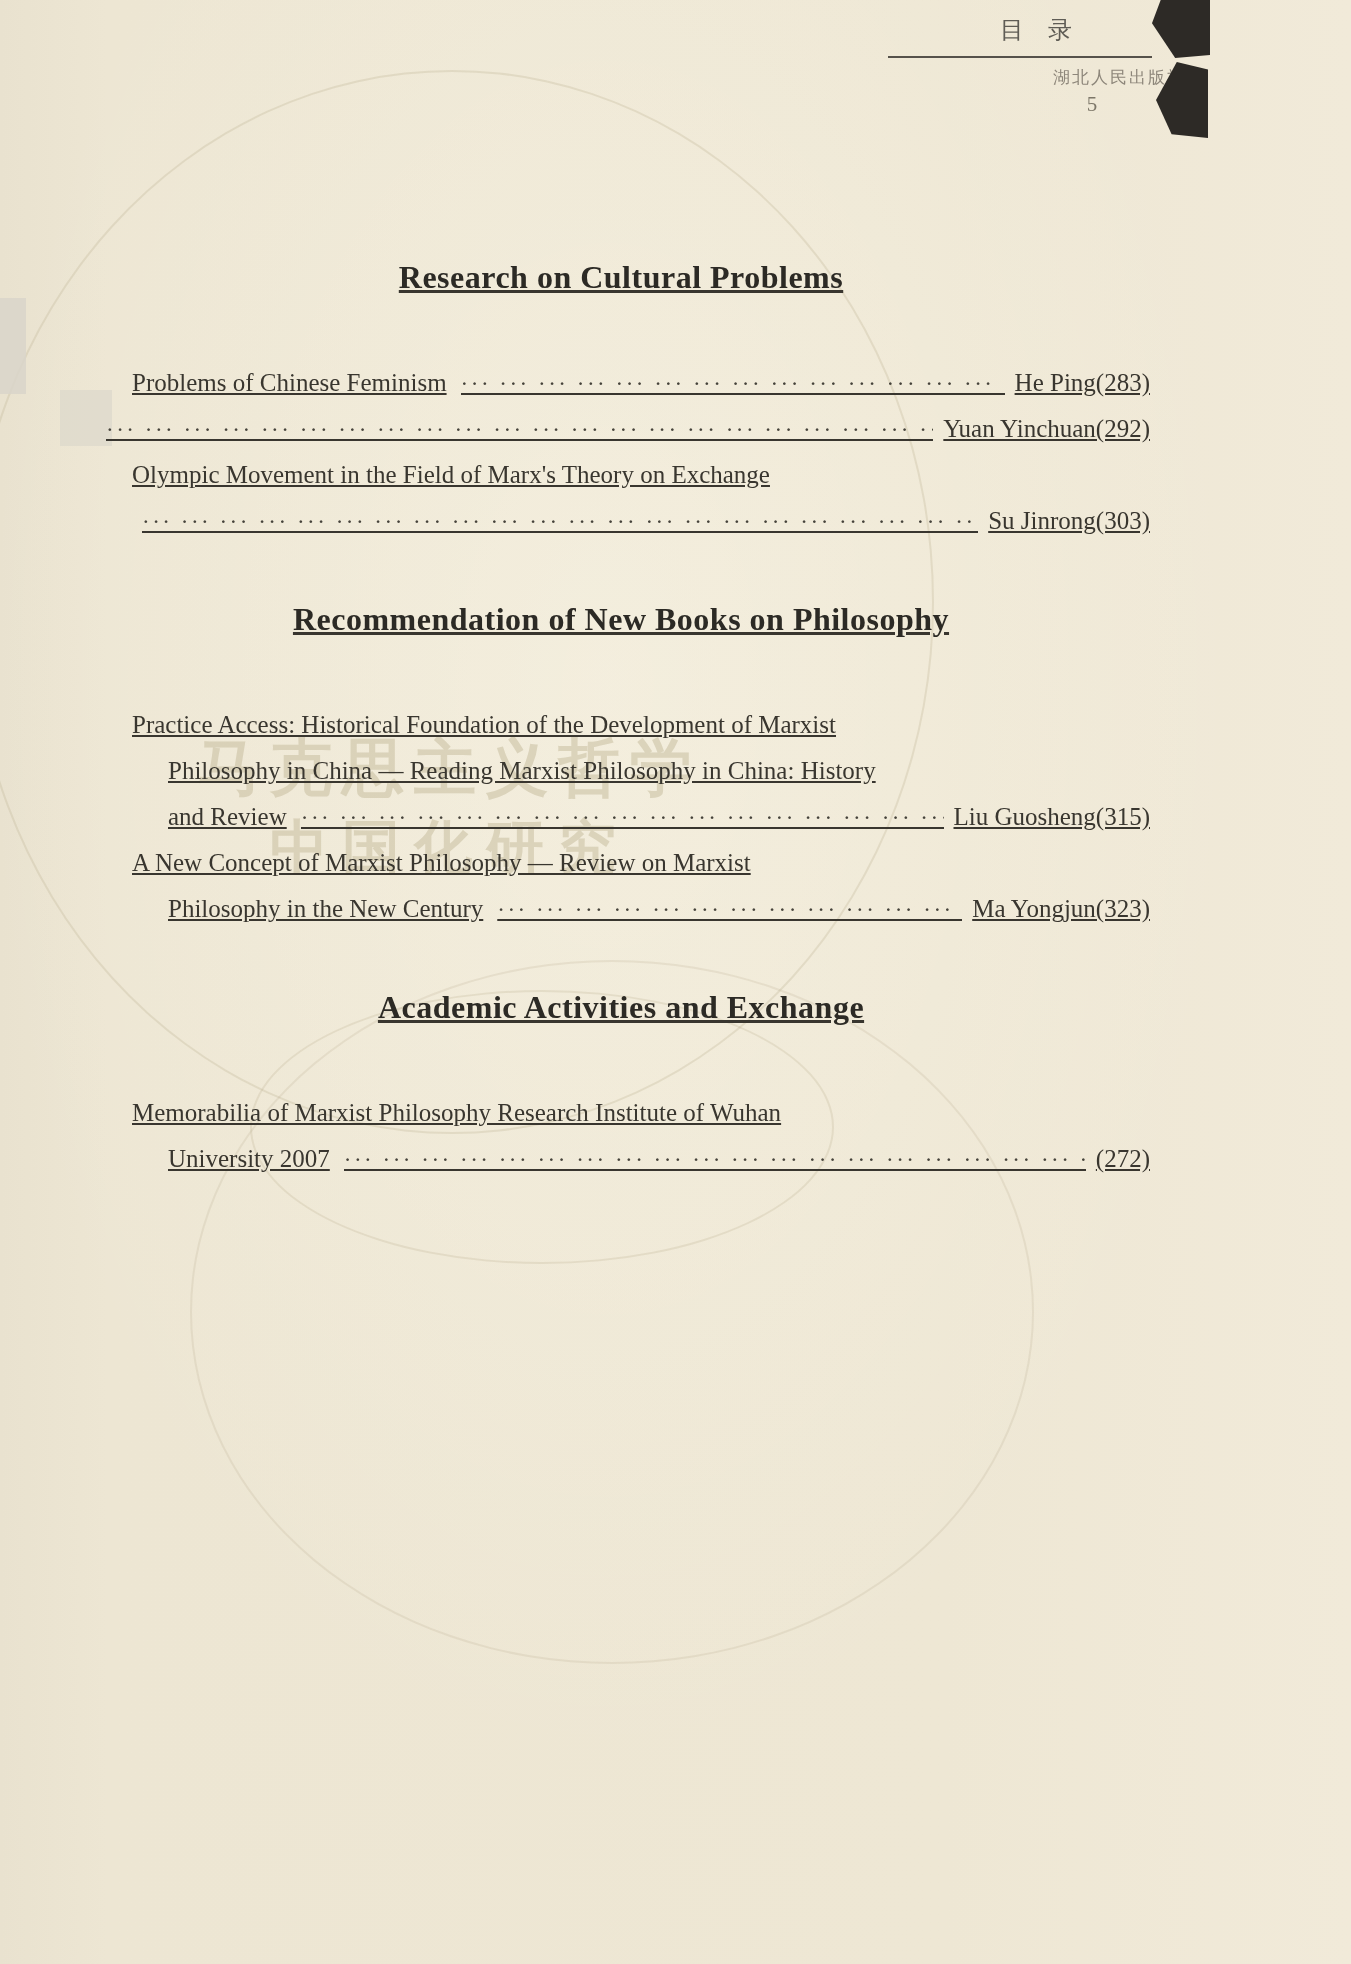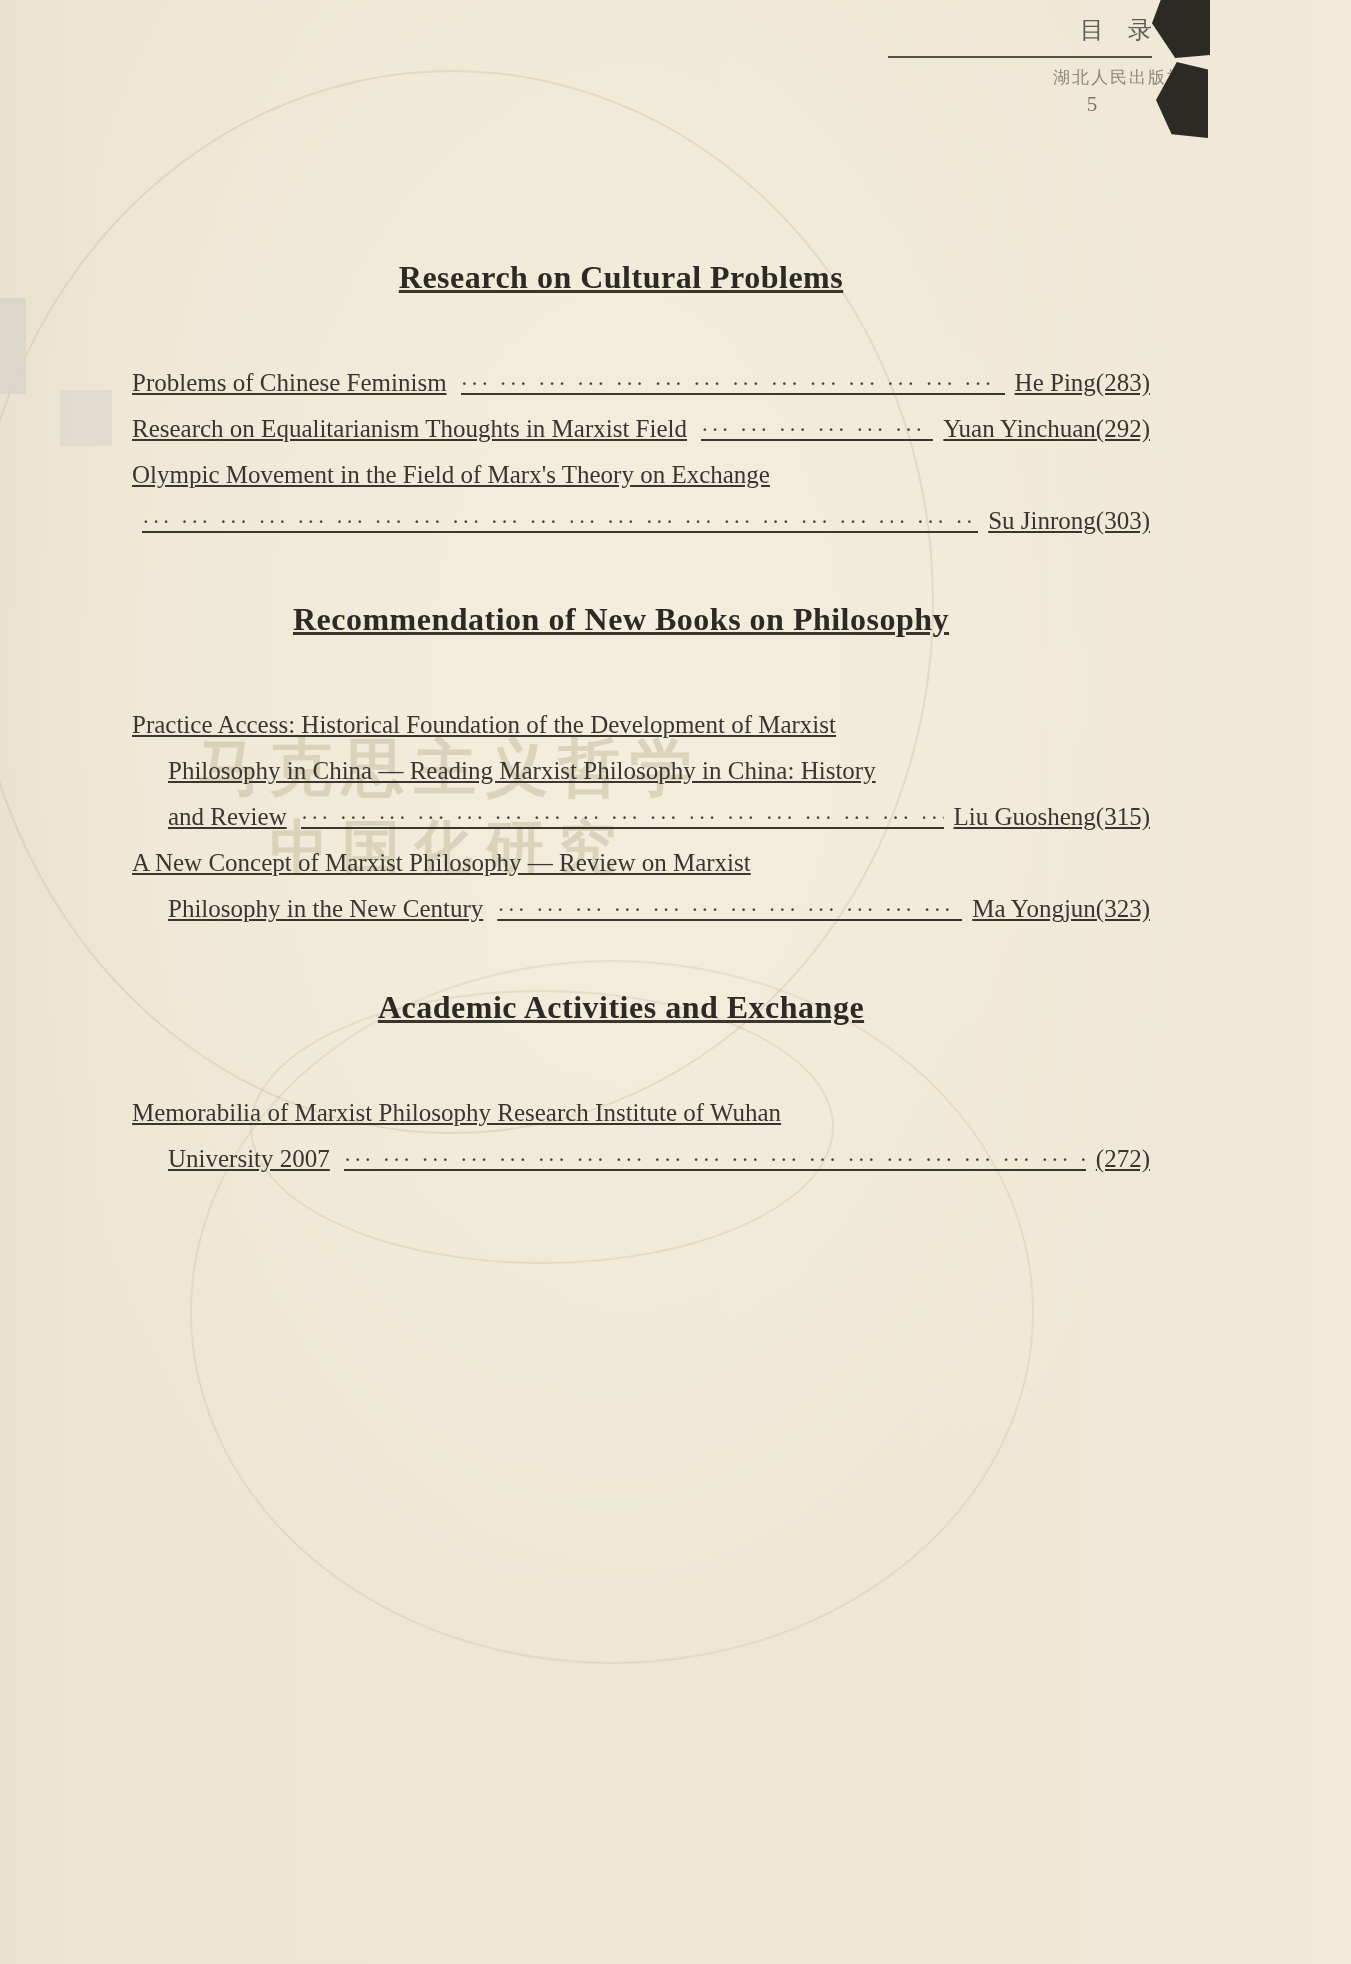--- a/index.html
+++ b/index.html
@@ -32,21 +32,21 @@
     font-family:"DejaVu Sans","Liberation Sans",sans-serif;
     font-weight:bold;
     color:rgba(196,186,153,0.50);
     pointer-events:none;
   }
   .watermark .wl1{font-size:62px;letter-spacing:10px;line-height:80px;}
   .watermark .wl2{font-size:58px;letter-spacing:14px;line-height:78px;}
   
   .toc-title{
     position:absolute;left:1000px;top:14px;width:152px;
-    text-align:right;font-size:24px;color:#5f5c55;
+    text-align:left;font-size:24px;color:#5f5c55;
     font-family:"DejaVu Sans","Liberation Sans",sans-serif;
   }
   .header-rule{position:absolute;left:888px;top:56px;width:264px;height:2px;background:#56524b;}
   .publisher{
     position:absolute;left:1004px;top:66px;width:182px;
     text-align:right;font-size:17px;letter-spacing:2px;color:#8d867a;
     font-family:"DejaVu Sans","Liberation Sans",sans-serif;
   }
   .page-num{
     position:absolute;left:1062px;top:92px;width:60px;
@@ -118,21 +118,20 @@
 
   <div class="content" id="sections-root">
       <div class="section-heading">Research on Cultural Problems</div>
       <div class="entries">
         <div class="toc-line indent-0">
           <span class="t">Problems of Chinese Feminism</span>
           <span class="dots">··· ··· ··· ··· ··· ··· ··· ··· ··· ··· ··· ··· ··· ··· ··· ··· ··· ··· ··· ··· ··· ··· ··· ··· ··· ··· ··· ··· ··· ··· ··· ··· ··· ··· ··· ··· ··· ··· ··· ··· ··· ··· ··· ··· ··· ··· ··· ··· ··· ··· ··· ··· ··· ··· ··· ··· ··· ··· ··· ··· ··· ··· ··· ··· ··· ··· ··· ··· ··· ··· ··· ··· ··· ··· ··· ··· ··· ··· ··· ··· </span>
           <span class="ref">He Ping(283)</span>
         </div>
         <div class="toc-line indent-0">
-          <span class="t">Research on Equalitarianism Thoughts in Marxist Field</span>
           <span class="dots">··· ··· ··· ··· ··· ··· ··· ··· ··· ··· ··· ··· ··· ··· ··· ··· ··· ··· ··· ··· ··· ··· ··· ··· ··· ··· ··· ··· ··· ··· ··· ··· ··· ··· ··· ··· ··· ··· ··· ··· ··· ··· ··· ··· ··· ··· ··· ··· ··· ··· ··· ··· ··· ··· ··· ··· ··· ··· ··· ··· ··· ··· ··· ··· ··· ··· ··· ··· ··· ··· ··· ··· ··· ··· ··· ··· ··· ··· ··· ··· </span>
           <span class="ref">Yuan Yinchuan(292)</span>
         </div>
         <div class="toc-line indent-0">
           <span class="t">Olympic Movement in the Field of Marx's Theory on Exchange</span>
         </div>
         <div class="toc-line indent-1">
           <span class="dots">··· ··· ··· ··· ··· ··· ··· ··· ··· ··· ··· ··· ··· ··· ··· ··· ··· ··· ··· ··· ··· ··· ··· ··· ··· ··· ··· ··· ··· ··· ··· ··· ··· ··· ··· ··· ··· ··· ··· ··· ··· ··· ··· ··· ··· ··· ··· ··· ··· ··· ··· ··· ··· ··· ··· ··· ··· ··· ··· ··· ··· ··· ··· ··· ··· ··· ··· ··· ··· ··· ··· ··· ··· ··· ··· ··· ··· ··· ··· ··· </span>
           <span class="ref">Su Jinrong(303)</span>
         </div>

